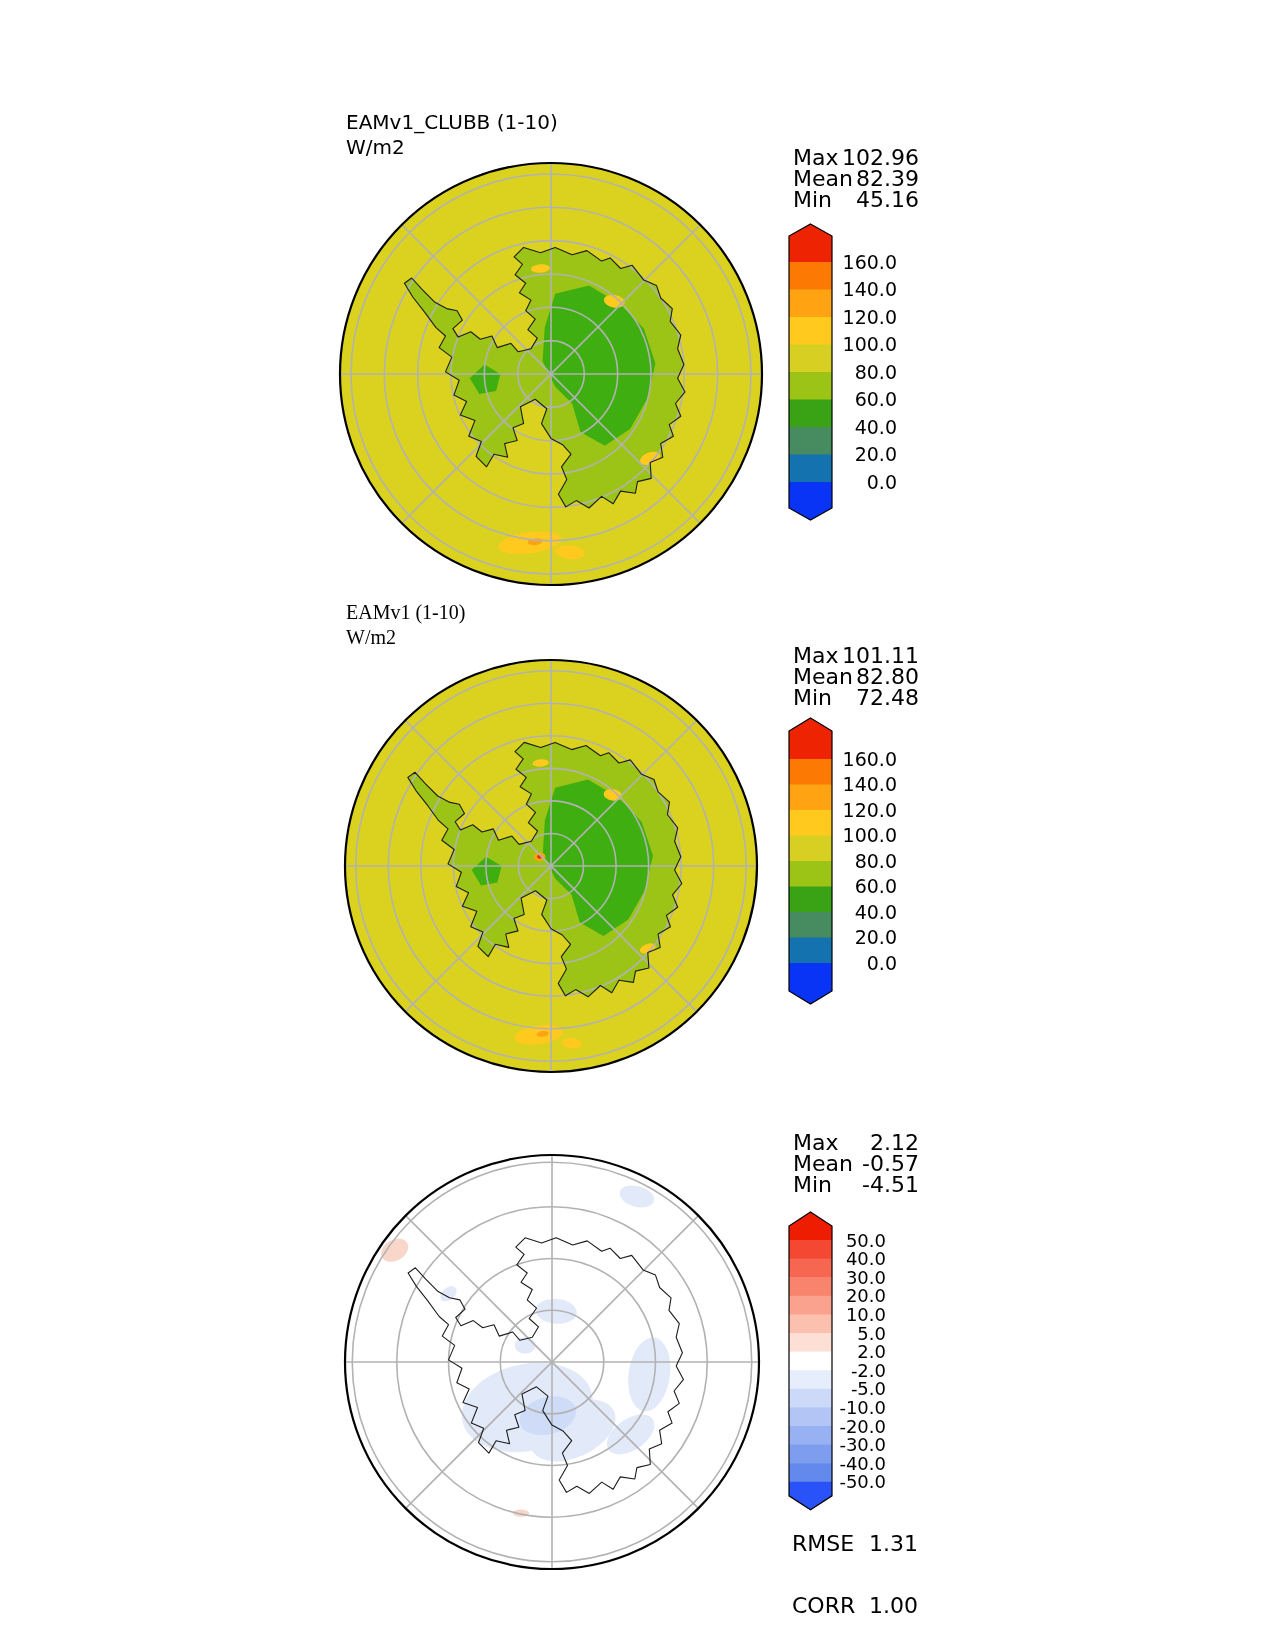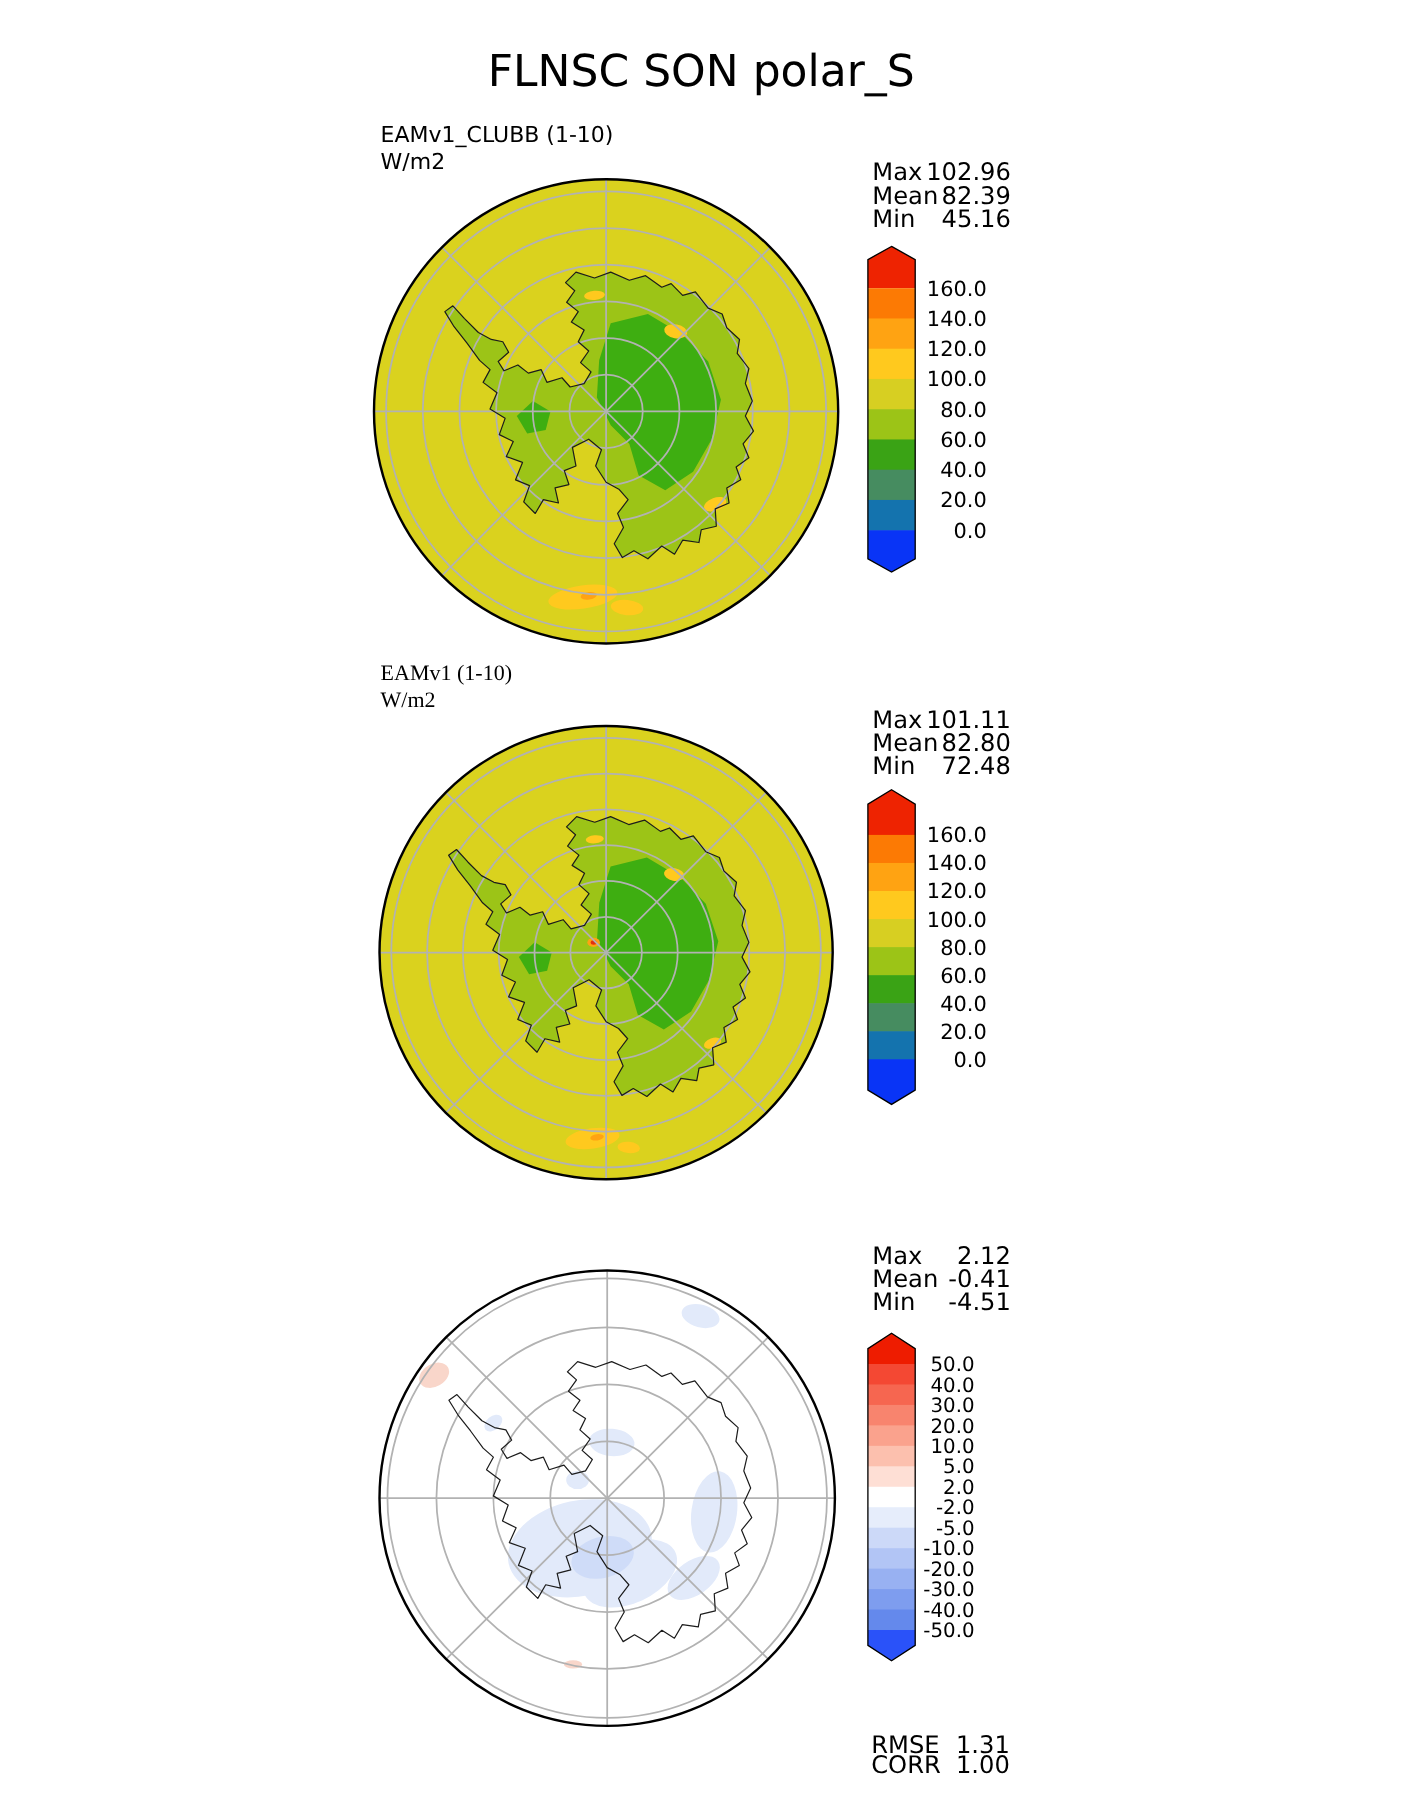--- a/index.html
+++ b/index.html
@@ -186,21 +186,20 @@
         <text x="886" y="1376.7" text-anchor="end" font-size="18">-2.0</text>
         <text x="886" y="1395.3" text-anchor="end" font-size="18">-5.0</text>
         <text x="886" y="1413.9" text-anchor="end" font-size="18">-10.0</text>
         <text x="886" y="1432.5" text-anchor="end" font-size="18">-20.0</text>
         <text x="886" y="1451.1" text-anchor="end" font-size="18">-30.0</text>
         <text x="886" y="1469.7" text-anchor="end" font-size="18">-40.0</text>
         <text x="886" y="1488.3" text-anchor="end" font-size="18">-50.0</text>
       </g>
     </svg>
 
-  <div class="fig-title">FLNSC SON polar_S</div>
 
   <div class="plabel" style="left:346px;top:110px;">
     <div>EAMv1_CLUBB (1-10)</div>
     <div>W/m2</div>
   </div>
 
   <div class="stat-row" style="left:793px;top:148px;">
     <span>Max</span>
     <span class="val">102.96</span>
   </div>
@@ -231,28 +230,28 @@
     <span class="val">72.48</span>
   </div>
 
 
   <div class="stat-row" style="left:793px;top:1133px;">
     <span>Max</span>
     <span class="val">2.12</span>
   </div>
   <div class="stat-row" style="left:793px;top:1154px;">
     <span>Mean</span>
-    <span class="val">-0.41</span>
+    <span class="val">-0.57</span>
   </div>
   <div class="stat-row" style="left:793px;top:1175px;">
     <span>Min</span>
     <span class="val">-4.51</span>
   </div>
 
-  <div class="stat-row" style="left:792px;top:1578px;">
+  <div class="stat-row" style="left:792px;top:1534px;">
     <span>RMSE</span>
     <span class="val">1.31</span>
   </div>
   <div class="stat-row" style="left:792px;top:1596px;">
     <span>CORR</span>
     <span class="val">1.00</span>
   </div>
 
 </div>
 

